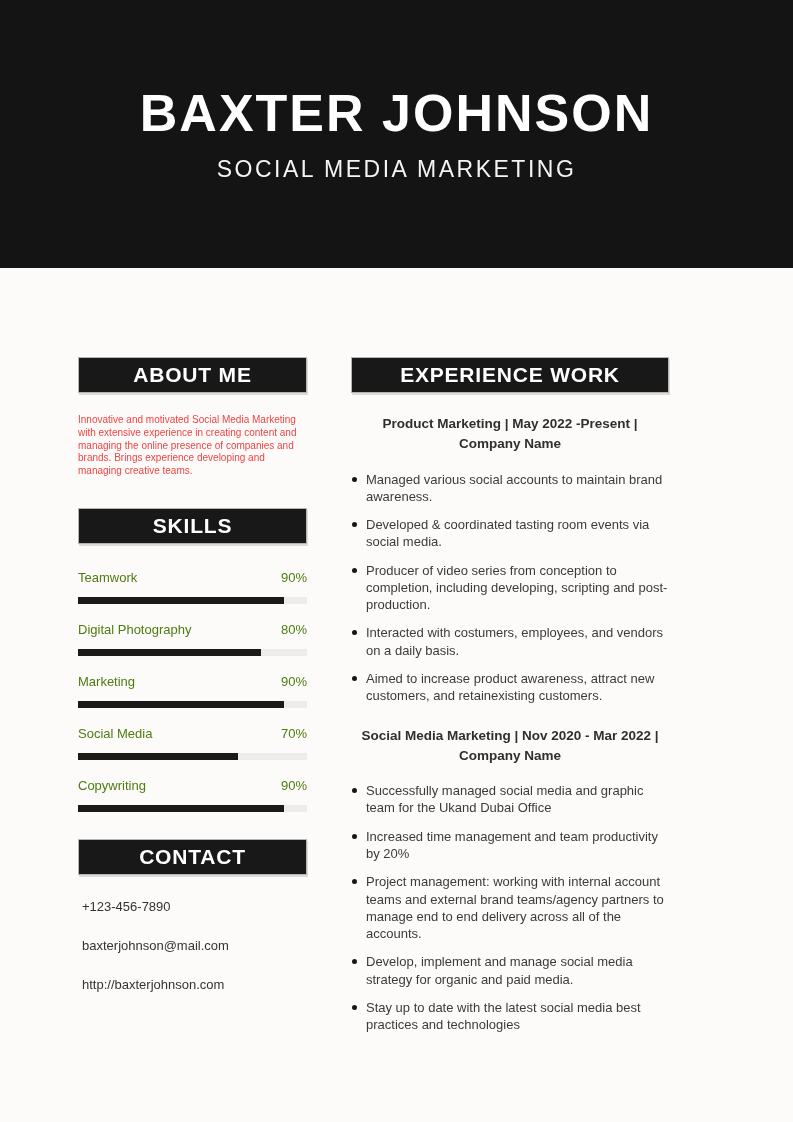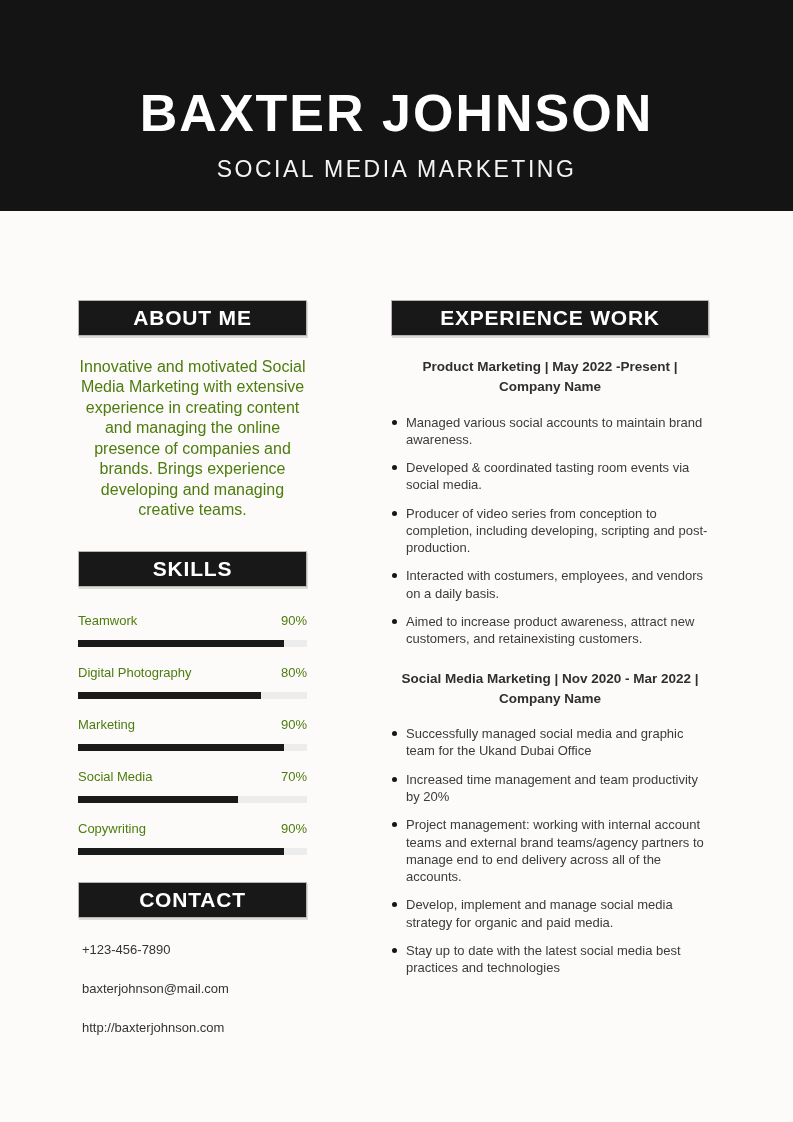--- a/index.html
+++ b/index.html
@@ -8,21 +8,21 @@
     position: relative;
     width: 793px;
     height: 1122px;
     margin: 0 auto;
     background: #fcfbf9;
     font-family: "Liberation Sans", sans-serif;
     overflow: hidden;
   }
   
   .hero {
-    height: 211px;
+    height: 268px;
     background: #141414;
     color: #ffffff;
     text-align: center;
   }
   .hero-name {
     padding-top: 86px;
     font-size: 52px;
     font-weight: 700;
     letter-spacing: 2px;
     line-height: 1.05;
@@ -31,44 +31,43 @@
     margin-top: 15px;
     font-size: 23px;
     font-weight: 400;
     letter-spacing: 2.5px;
     color: #f4f4f4;
   }
   
   .content {
     display: flex;
     padding: 89px 0 0 78px;
-    gap: 84px;
+    gap: 44px;
   }
   .col-left  { width: 229px; flex: none; }
   .col-right { width: 318px; flex: none; }
   
   .sec-head {
     background: #181818;
     color: #ffffff;
     text-align: center;
     font-size: 21px;
     font-weight: 700;
     letter-spacing: 0.8px;
     height: 36px;
     line-height: 33px;
     border: 1px solid #b5b5b5;
     box-shadow: 1px 2px 0 #dddbd8;
   }
   
   .about-text {
     margin-top: 21px;
-    font-size: 16px;
+    font-size: 10px;
     line-height: 1.28;
-    color: #4d7c0f;
-    text-align: center;
+    color: #ef4444;
   }
   
   .skills-section { margin-top: 30px; }
   .skills-list { margin-top: 26px; }
   .skill { margin-bottom: 18px; }
   .skill-line {
     display: flex;
     justify-content: space-between;
     font-size: 13px;
     color: #4d7c0f;

